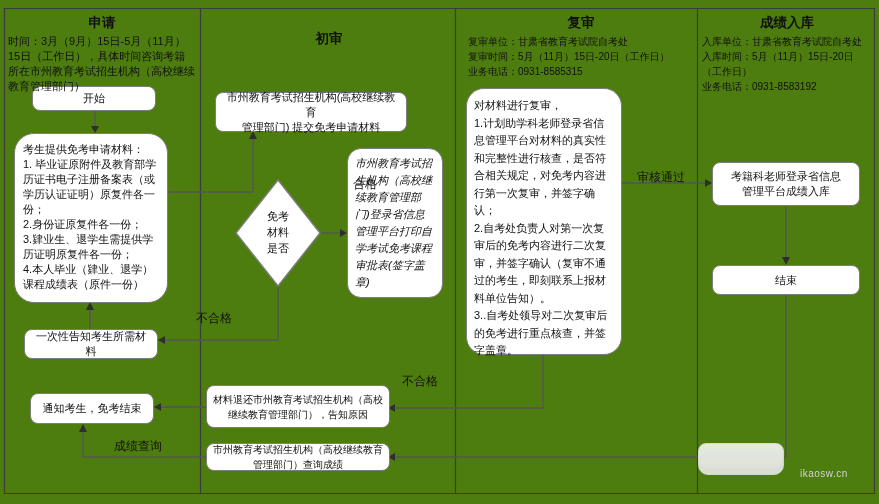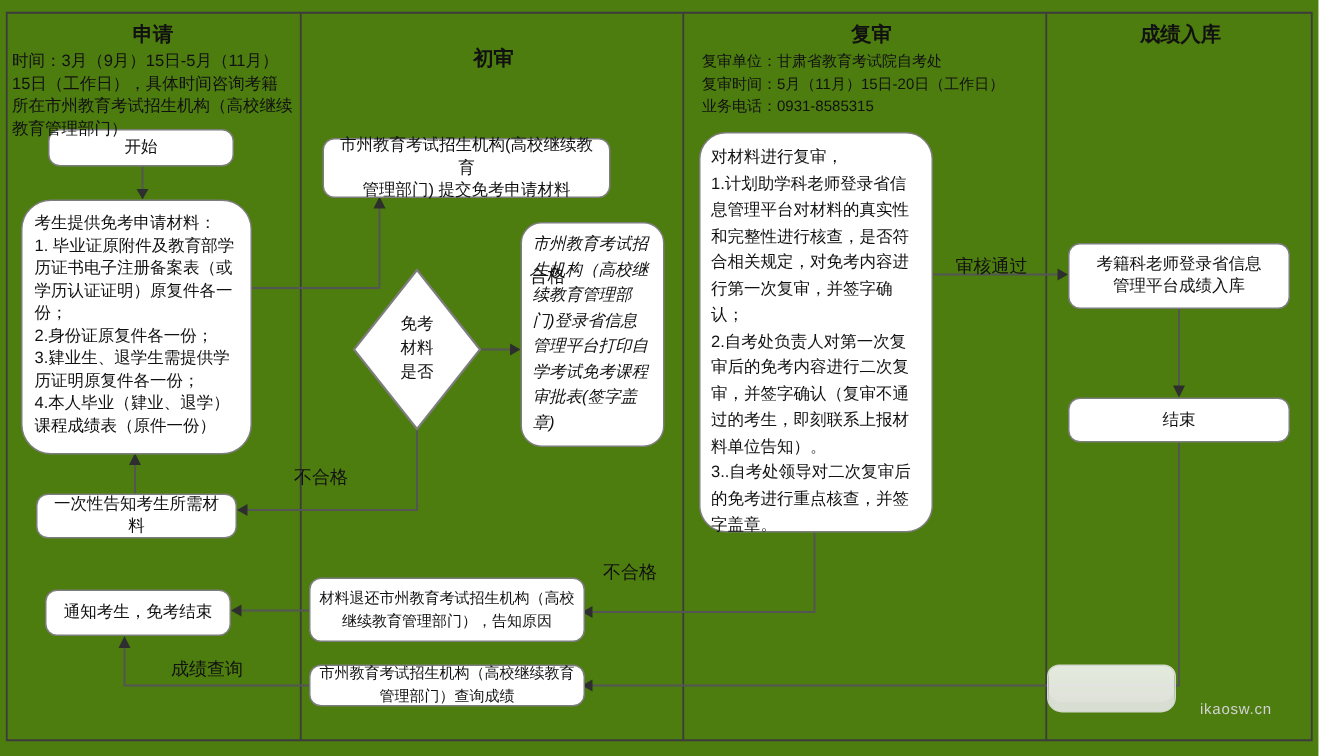--- a/index.html
+++ b/index.html
@@ -85,20 +85,23 @@
     <div class="t">初审</div>
   </div>
   <div class="hdr mid" style="left:468px;top:14px;width:226px;">
     <div class="t">复审</div>
     <div class="d">复审单位：甘肃省教育考试院自考处
 复审时间：5月（11月）15日-20日（工作日）
 业务电话：0931-8585315</div>
   </div>
   <div class="hdr mid" style="left:702px;top:14px;width:170px;">
     <div class="t">成绩入库</div>
+    <div class="d">入库单位：甘肃省教育考试院自考处
+入库时间：5月（11月）15日-20日（工作日）
+业务电话：0931-8583192</div>
   </div>
 
   <div class="node" style="left:32px;top:86px;width:124px;height:25px;">开始</div>
   <div class="node big" style="left:14px;top:133px;width:154px;height:170px;">考生提供免考申请材料：
 1. 毕业证原附件及教育部学历证书电子注册备案表（或学历认证证明）原复件各一份；
 2.身份证原复件各一份；
 3.肄业生、退学生需提供学历证明原复件各一份；
 4.本人毕业（肄业、退学）课程成绩表（原件一份）</div>
   <div class="node" style="left:24px;top:329px;width:134px;height:30px;">一次性告知考生所需材料</div>
   <div class="node" style="left:30px;top:393px;width:124px;height:31px;">通知考生，免考结束</div>

